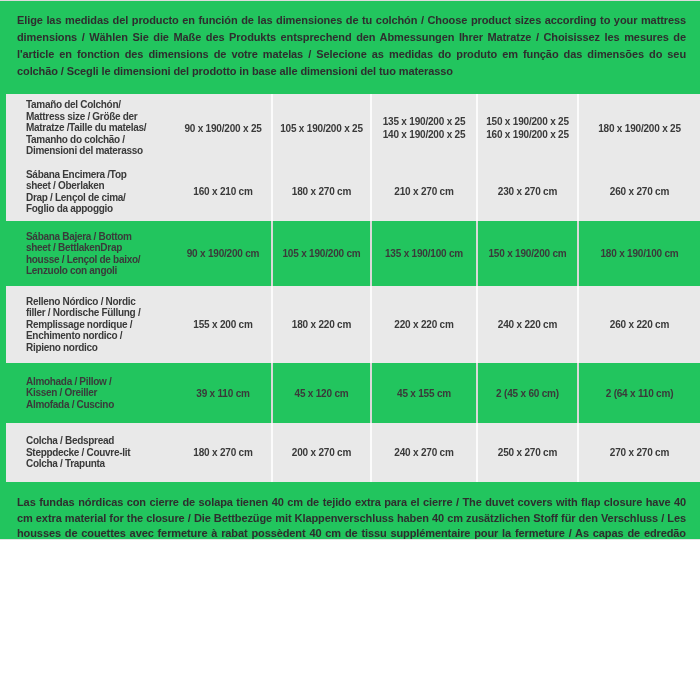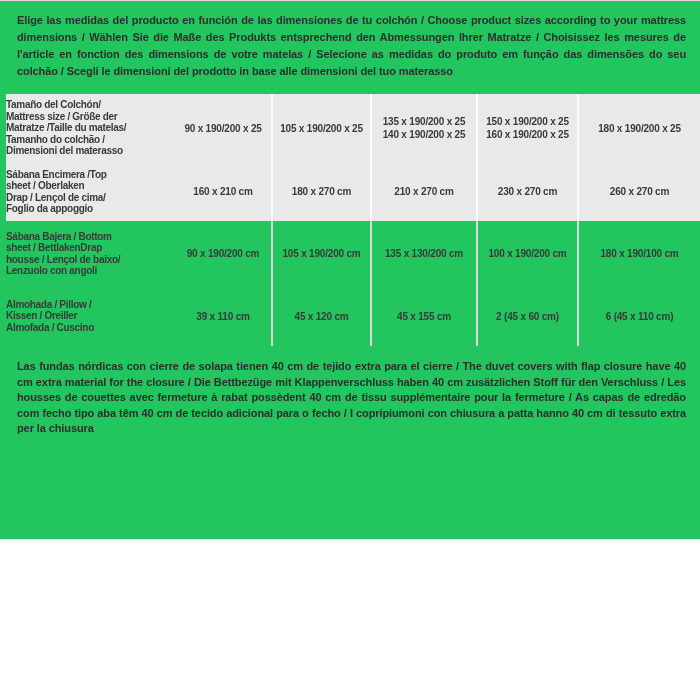--- a/index.html
+++ b/index.html
@@ -28,21 +28,21 @@
     width: 694px;
     border-collapse: collapse;
     table-layout: fixed;
   }
   .size-table td { vertical-align: middle; }
   tr.shaded td { background: #e9e9e9; }
   .label-cell {
     font-size: 10px;
     line-height: 11.5px;
     letter-spacing: -0.3px;
-    padding-left: 0;
+    padding-left: 20px;
     white-space: pre-line;
     text-align: left;
     color: #3a3a3a;
   }
   .value-cell {
     font-size: 10px;
     line-height: 13px;
     letter-spacing: -0.2px;
     text-align: center;
     white-space: pre-line;
@@ -101,32 +101,54 @@
         <td class="value-cell sep">230 x 270 cm</td>
         <td class="value-cell sep">260 x 270 cm</td>
       </tr>
       <tr class="plain" style="height:65px">
         <td class="label-cell">Sábana Bajera / Bottom
 sheet / BettlakenDrap
 housse / Lençol de baixo/
 Lenzuolo con angoli</td>
         <td class="value-cell">90 x 190/200 cm</td>
         <td class="value-cell sep">105 x 190/200 cm</td>
-        <td class="value-cell sep">135 x 130/200 cm</td>
-        <td class="value-cell sep">100 x 190/200 cm</td>
+        <td class="value-cell sep">135 x 190/100 cm</td>
+        <td class="value-cell sep">150 x 190/200 cm</td>
         <td class="value-cell sep">180 x 190/100 cm</td>
+      </tr>
+      <tr class="shaded" style="height:77px">
+        <td class="label-cell">Relleno Nórdico / Nordic
+filler / Nordische Füllung /
+Remplissage nordique /
+Enchimento nordico /
+Ripieno nordico</td>
+        <td class="value-cell">155 x 200 cm</td>
+        <td class="value-cell sep">180 x 220 cm</td>
+        <td class="value-cell sep">220 x 220 cm</td>
+        <td class="value-cell sep">240 x 220 cm</td>
+        <td class="value-cell sep">260 x 220 cm</td>
       </tr>
       <tr class="plain" style="height:60px">
         <td class="label-cell">Almohada  / Pillow /
 Kissen / Oreiller
 Almofada / Cuscino</td>
         <td class="value-cell">39 x 110 cm</td>
         <td class="value-cell sep">45 x 120 cm</td>
         <td class="value-cell sep">45 x 155 cm</td>
         <td class="value-cell sep">2 (45 x 60 cm)</td>
-        <td class="value-cell sep">6 (45 x 110 cm)</td>
+        <td class="value-cell sep">2 (64 x 110 cm)</td>
+      </tr>
+      <tr class="shaded" style="height:59px">
+        <td class="label-cell">Colcha / Bedspread
+Steppdecke / Couvre-lit
+Colcha / Trapunta</td>
+        <td class="value-cell">180 x 270 cm</td>
+        <td class="value-cell sep">200 x 270 cm</td>
+        <td class="value-cell sep">240 x 270 cm</td>
+        <td class="value-cell sep">250 x 270 cm</td>
+        <td class="value-cell sep">270 x 270 cm</td>
       </tr>
     </tbody>
   </table>
 
   <div class="footnote">Las fundas nórdicas con cierre de solapa tienen 40 cm de tejido extra para el cierre  /  The duvet covers with flap closure have 40 cm extra material for the closure / Die Bettbezüge mit Klappenverschluss haben 40 cm zusätzlichen Stoff für den Verschluss / Les housses de couettes avec fermeture à rabat possèdent 40 cm de tissu supplémentaire pour la fermeture / As capas de edredão com fecho tipo aba têm 40 cm de tecido adicional para o fecho / I copripiumoni con chiusura a patta hanno 40 cm di tessuto extra per la chiusura</div>
 
 </div>
 
 </body></html>

